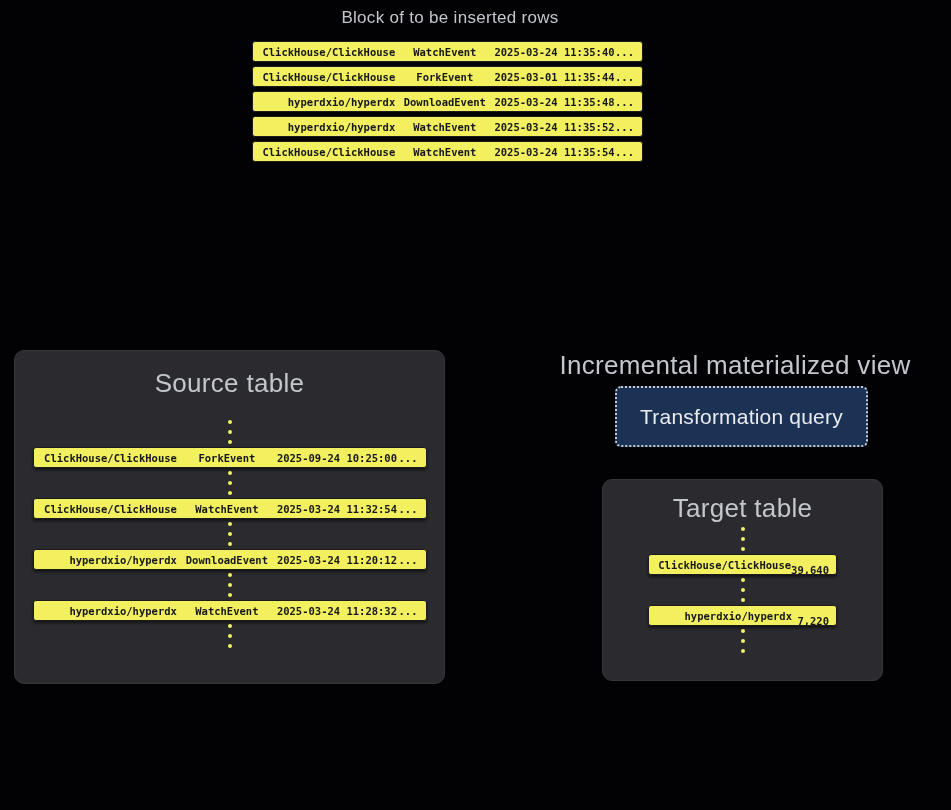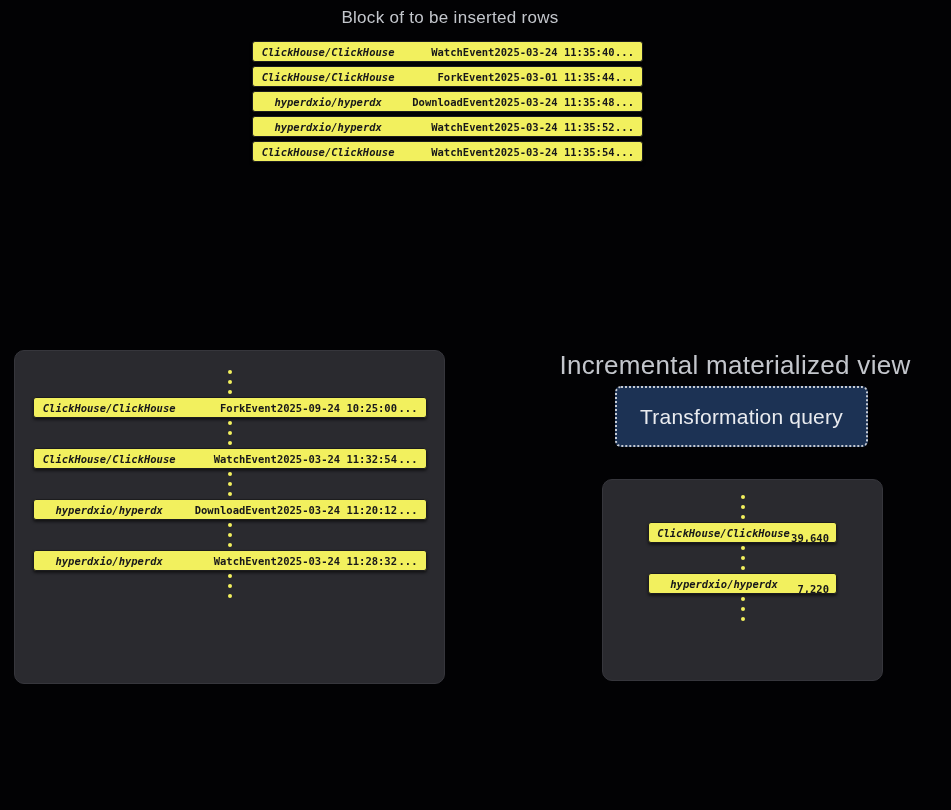--- a/index.html
+++ b/index.html
@@ -39,22 +39,22 @@
     align-items:center;
     justify-content:space-between;
     padding:0 8px;
     box-shadow:0 2px 3px rgba(0,0,0,.55);
     font-family:"DejaVu Sans Mono", monospace;
     font-weight:bold;
     font-size:10.5px;
     color:var(--row-text);
     white-space:nowrap;
   }
-  .cell-repo{width:138px;text-align:center;font-style:italic;}
-  .cell-event{width:102px;text-align:right;}
+  .cell-repo{width:138px;text-align:right;}
+  .cell-event{width:102px;text-align:center;}
   .cell-time{width:124px;text-align:left;}
   .cell-more{text-align:right;}
   
   .insert-rows{display:flex;flex-direction:column;}
   .insert-rows .event-row{width:391px;margin-bottom:4px;}
   
   .panel{
     background:var(--panel);
     border:1px solid var(--panel-border);
     border-radius:10px;
@@ -119,20 +119,21 @@
   </div>
   <div class="event-row">
     <span class="cell-repo">ClickHouse/ClickHouse</span>
     <span class="cell-event">WatchEvent</span>
     <span class="cell-time">2025-03-24 11:35:54</span>
     <span class="cell-more">...</span>
   </div>
 </div>
 
 <div class="abs panel" style="left:14px;top:350px;width:431px;height:334px;padding-top:16px;">
+  <div class="diagram-title" style="margin-bottom:18px;">Source table</div>
 
   <div class="vdots">
       <div class="dot"></div>
       <div class="dot"></div>
       <div class="dot"></div>
     </div>
 
   <div class="event-row">
     <span class="cell-repo">ClickHouse/ClickHouse</span>
     <span class="cell-event">ForkEvent</span>
@@ -184,20 +185,21 @@
       <div class="dot"></div>
       <div class="dot"></div>
     </div>
 </div>
 
 <div class="abs diagram-title" style="left:520px;top:306px;width:430px;margin-top:43px;">Incremental materialized view</div>
 
 <div class="abs tq-button" style="left:615px;top:349px;width:253px;height:61px;">Transformation query</div>
 
 <div class="abs panel target" style="left:602px;top:479px;width:281px;height:202px;padding-top:12px;">
+  <div class="diagram-title">Target table</div>
 
   <div class="vdots">
       <div class="dot"></div>
       <div class="dot"></div>
       <div class="dot"></div>
     </div>
 
   <div class="event-row">
     <span class="cell-repo">ClickHouse/ClickHouse</span>
     <span class="cell-count">39,640</span>

